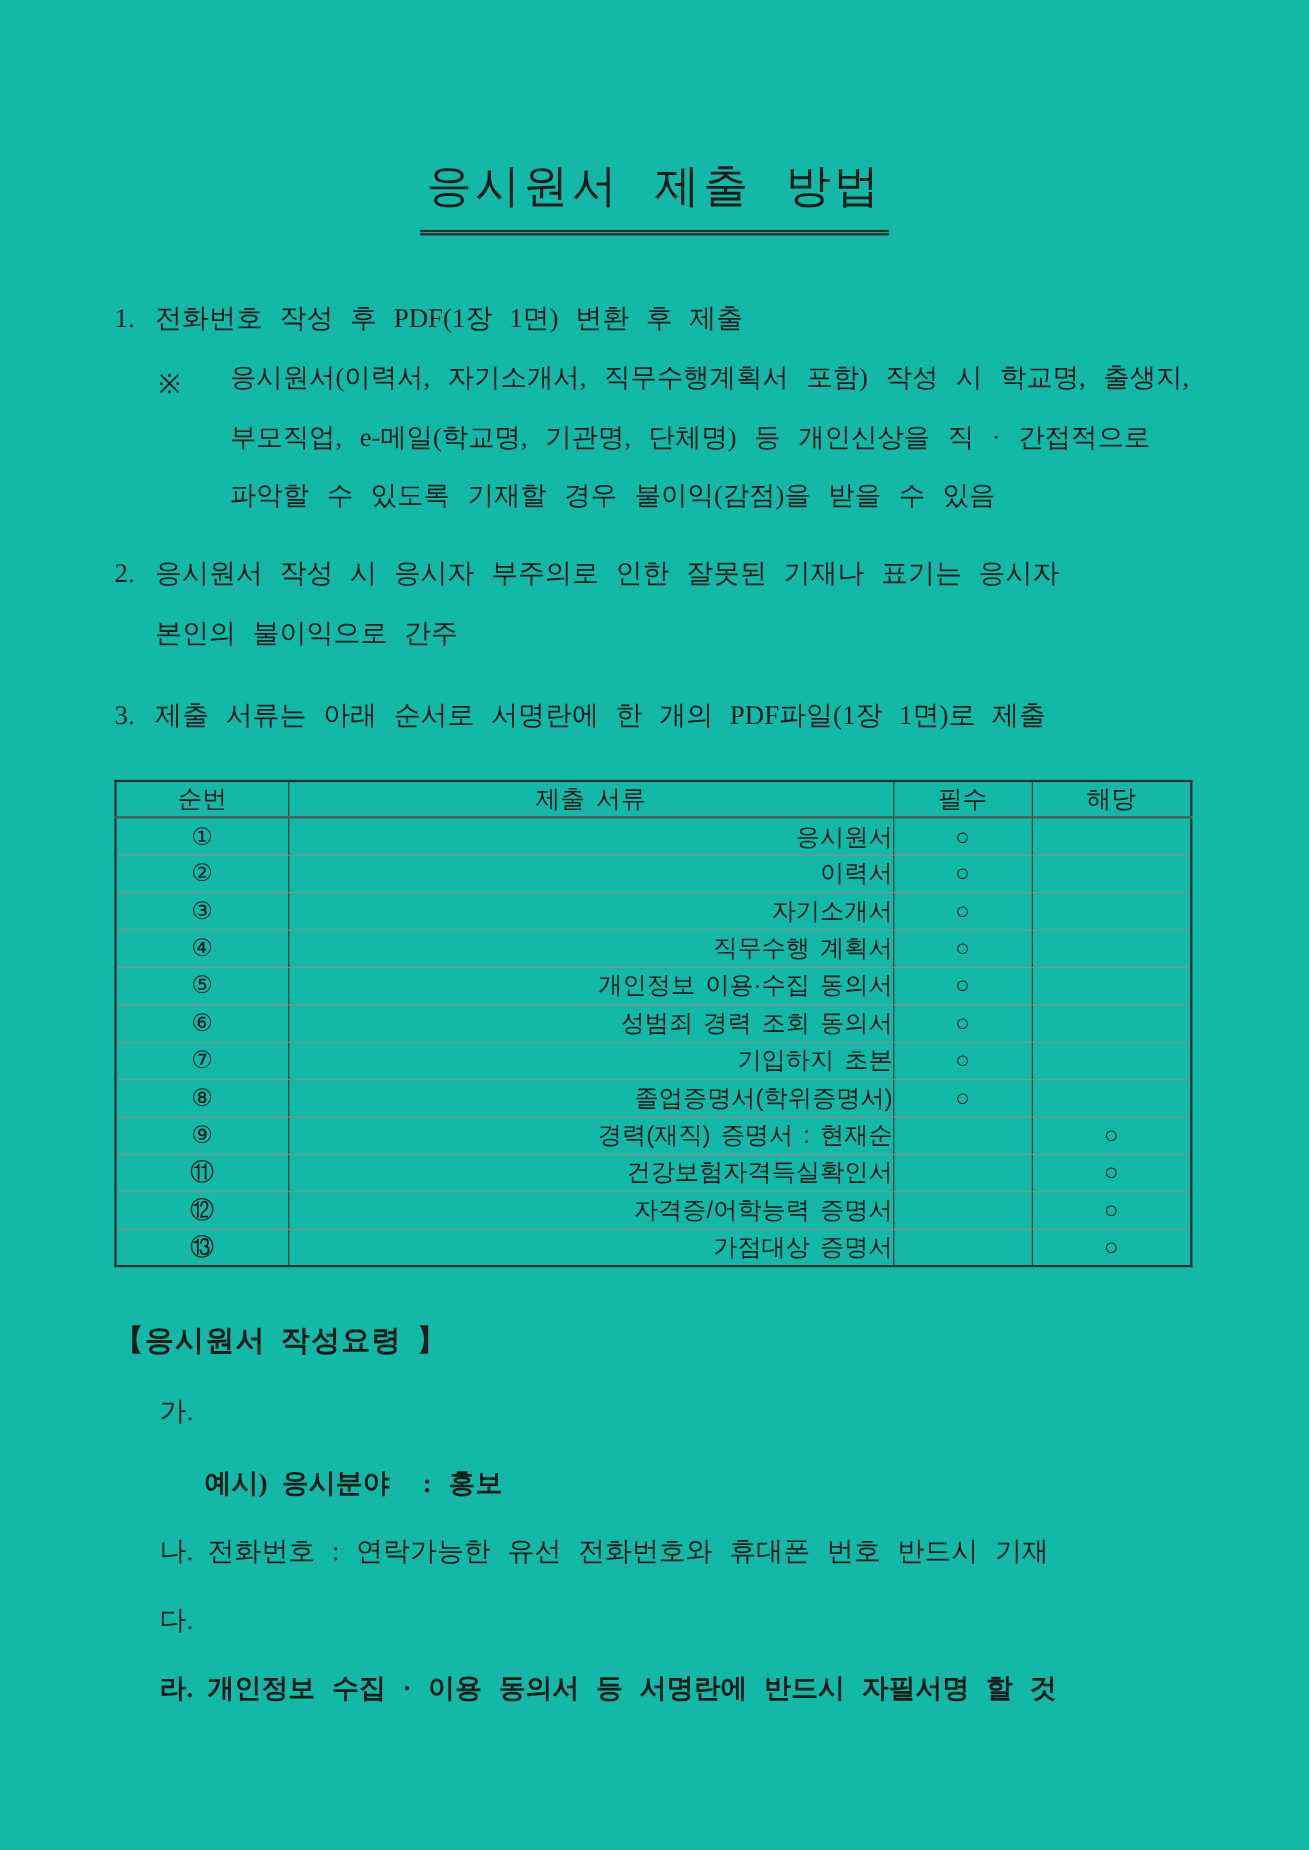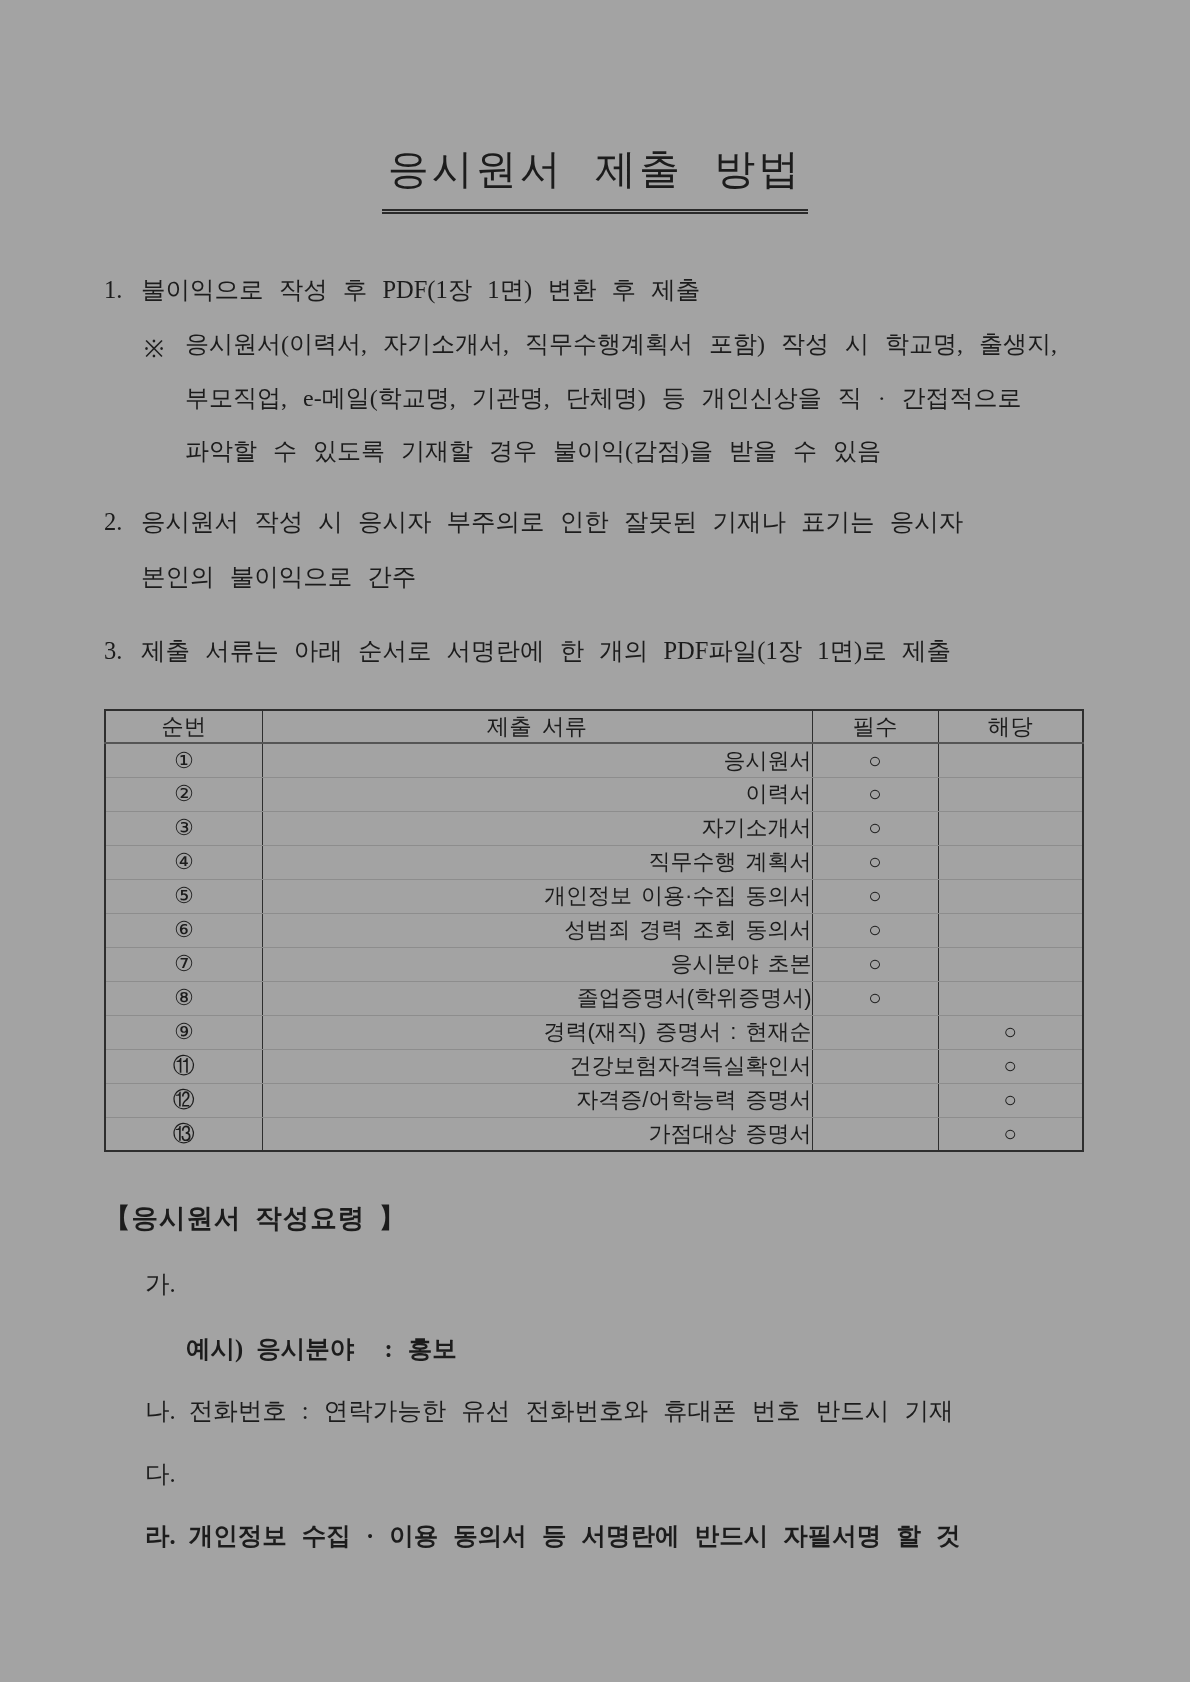--- a/index.html
+++ b/index.html
@@ -1,21 +1,21 @@
 <!DOCTYPE html>
 <html><head>
 <meta charset="utf-8">
 <style>
   * { margin: 0; padding: 0; box-sizing: border-box; }
   html, body { background: #e8e8e8; }
   .page {
     width: 1190px;
     height: 1682px;
     margin: 0 auto;
-    background: #a3a3a3;
+    background: #14b8a6;
     color: #1c1c1c;
     padding: 0 104px;
     overflow: hidden;
     font-family: "Liberation Serif", "DejaVu Serif", serif;
   }
 
   
   .title-wrap { margin-top: 142px; text-align: center; }
   .doc-title {
     display: inline-block;
@@ -34,21 +34,21 @@
   .item-body { flex: 1; }
   .item-line { line-height: 1.15; white-space: pre-wrap; }
   .item-line + .item-line { margin-top: 27px; }
 
   .item-1 { margin-top: 62px; }
   .item-2 { margin-top: 42px; }
   .item-3 { margin-top: 46px; }
 
   .note { display: flex; margin: 27px 0 0 40px; font-size: 24px; word-spacing: 10px; }
   .note-marker { width: 41px; flex-shrink: 0; }
-  .note-body { flex: 1; }
+  .note-body { flex: 1; margin-left: 24px; }
   .note-line { line-height: 1.15; white-space: pre-wrap; }
   .note-line + .note-line { margin-top: 26px; }
 
   
   .tbl-wrap { margin-top: 44px; }
   table.docs {
     width: 978px;
     border-collapse: collapse;
     table-layout: fixed;
     font-family: "Liberation Sans", "DejaVu Sans", sans-serif;
@@ -103,21 +103,21 @@
 
 <div class="page">
 
   <div class="title-wrap">
     <span class="doc-title">응시원서 제출 방법</span>
   </div>
 
   <div class="item item-1">
     <span class="item-no">1.</span>
     <div class="item-body">
-      <div class="item-line">불이익으로 작성 후 PDF(1장 1면) 변환 후 제출</div>
+      <div class="item-line">전화번호 작성 후 PDF(1장 1면) 변환 후 제출</div>
     </div>
   </div>
   <div class="note">
     <span class="note-marker">※</span>
     <div class="note-body">
       <div class="note-line">응시원서(이력서, 자기소개서, 직무수행계획서 포함) 작성 시 학교명, 출생지,</div>
       <div class="note-line">부모직업, e-메일(학교명, 기관명, 단체명) 등 개인신상을 직 · 간접적으로</div>
       <div class="note-line">파악할 수 있도록 기재할 경우 불이익(감점)을 받을 수 있음</div>
     </div>
   </div>
@@ -185,21 +185,21 @@
             <td class="cell-mark"></td>
           </tr>
           <tr>
             <td class="cell-no">⑥</td>
             <td class="cell-doc">성범죄 경력 조회 동의서</td>
             <td class="cell-mark">○</td>
             <td class="cell-mark"></td>
           </tr>
           <tr>
             <td class="cell-no">⑦</td>
-            <td class="cell-doc">응시분야 초본</td>
+            <td class="cell-doc">기입하지 초본</td>
             <td class="cell-mark">○</td>
             <td class="cell-mark"></td>
           </tr>
           <tr>
             <td class="cell-no">⑧</td>
             <td class="cell-doc">졸업증명서(학위증명서)</td>
             <td class="cell-mark">○</td>
             <td class="cell-mark"></td>
           </tr>
           <tr>

